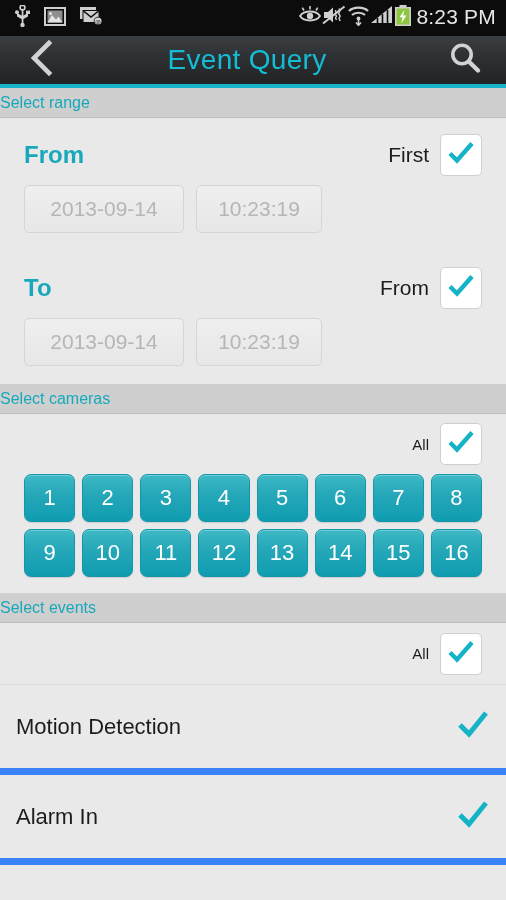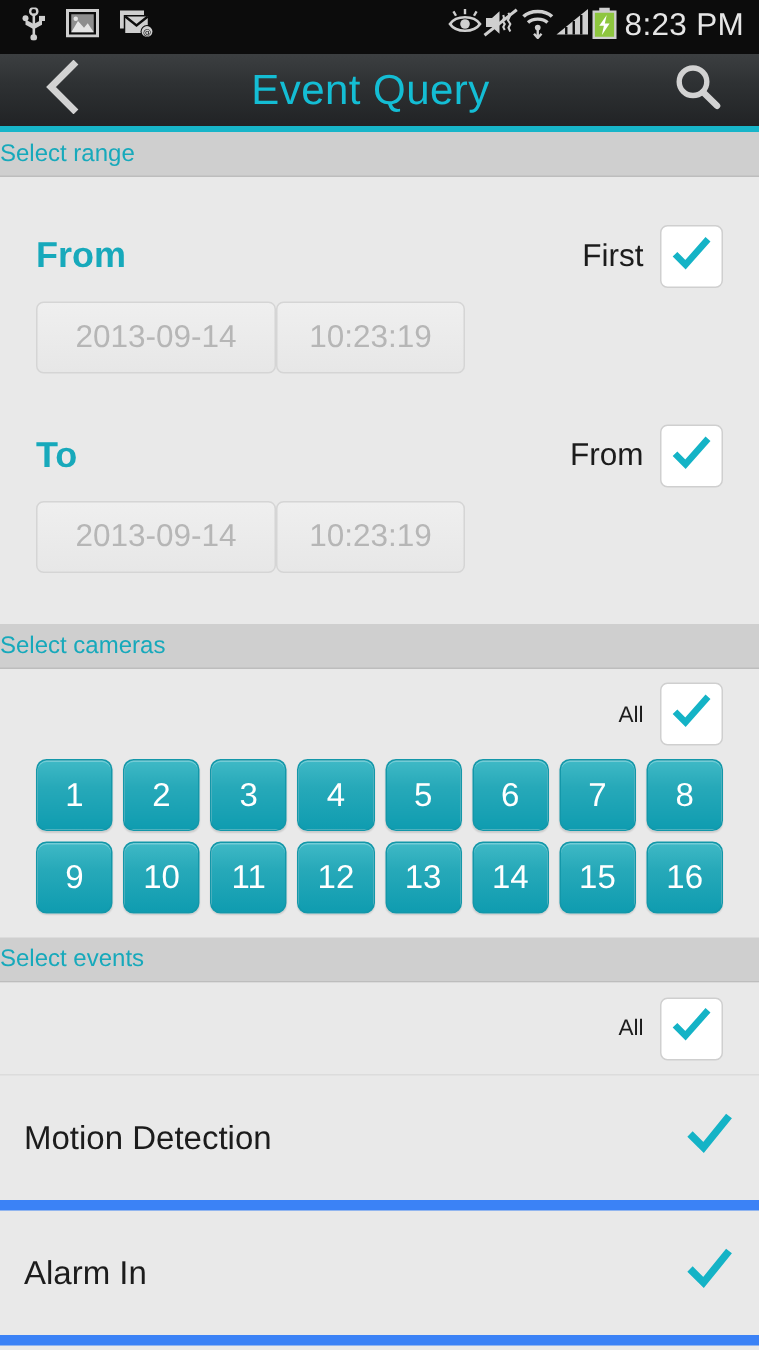--- a/index.html
+++ b/index.html
@@ -93,21 +93,21 @@
     border-bottom: 1px solid #bdbdbd;
   }
   .section-header span {
     font-size: 16px;
     color: #17a9bb;
   }
 
   
   .range-panel {
     background: #e9e9e9;
-    padding: 16px 24px;
+    padding: 0 24px;
   }
   .range-row {
     position: relative;
     padding-top: 14px;
   }
   .range-head {
     display: flex;
     align-items: center;
     height: 46px;
   }
@@ -121,20 +121,21 @@
     display: flex;
     align-items: center;
     gap: 11px;
   }
   .range-check-text {
     font-size: 21px;
     color: #1c1c1c;
   }
   .range-inputs {
     display: flex;
+    gap: 12px;
     padding-top: 7px;
     padding-bottom: 18px;
   }
   .dt-field {
     height: 48px;
     border: 1px solid #d5d5d5;
     border-radius: 5px;
     background: linear-gradient(to bottom, #efefef 0%, #e7e7e7 100%);
     display: flex;
     align-items: center;

